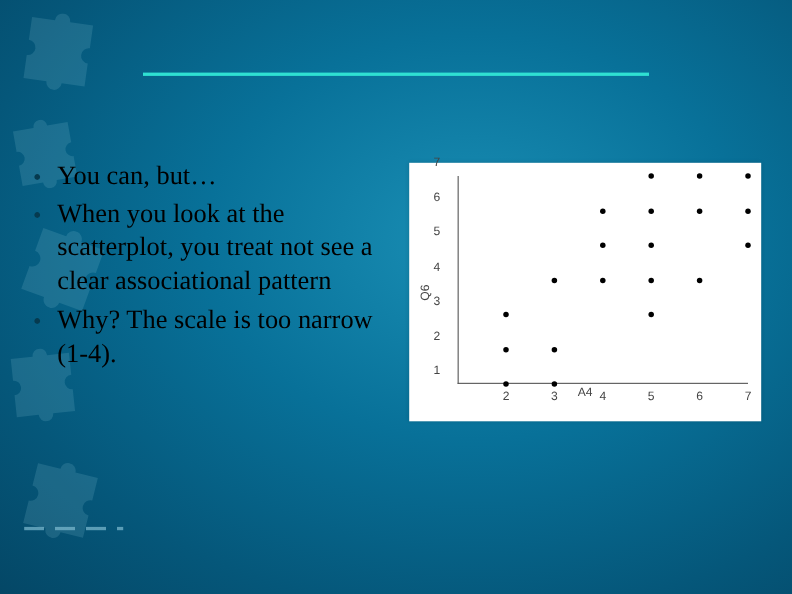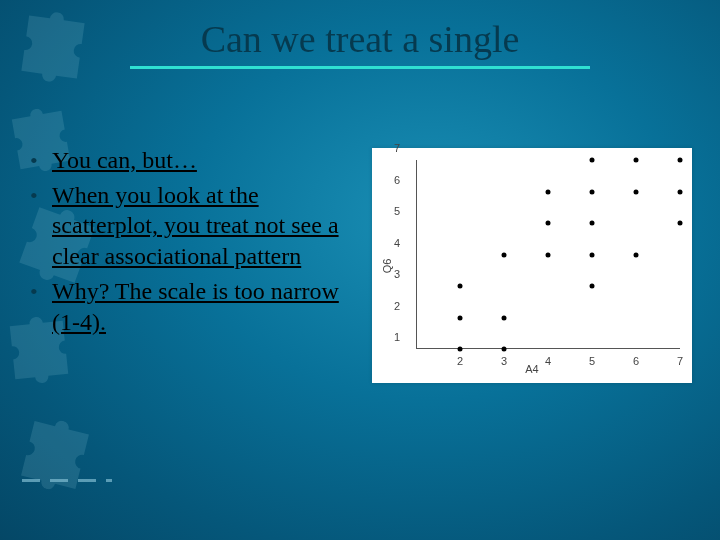--- a/index.html
+++ b/index.html
@@ -40,21 +40,20 @@
     width:340px;
   }
   .bullets{list-style:none;padding:0;margin:0}
   .bullets li{
     color:#000;
     font-size:24px;
     line-height:1.28;
     padding-left:22px;
     position:relative;
     margin-bottom:4px;
-    text-decoration:underline;
   }
   .bullets li::before{
     content:"•";
     position:absolute;left:0;top:2px;
     color:#063a4f;
     font-size:22px;
   }
   .chart-box{
     position:absolute;
     top:148px;right:28px;
@@ -77,21 +76,21 @@
     transform:translateX(-50%);
   }
   .axis-v{position:absolute;left:0;top:0;bottom:0;width:1px;background:#555}
   .axis-h{position:absolute;left:0;right:0;bottom:0;height:1px;background:#555}
   .y-label{
     position:absolute;left:8px;top:50%;
     transform:translateY(-50%) rotate(-90deg);
     font:11px Arial,sans-serif;color:#444;
   }
   .x-label{
-    position:absolute;left:50%;bottom:8px;
+    position:absolute;left:50%;bottom:20px;
     transform:translateX(-50%);
     font:11px Arial,sans-serif;color:#444;
   }
   .pt{
     position:absolute;width:5px;height:5px;
     background:#000;border-radius:50%;
     transform:translate(-50%,50%);
   }
   .footer-line{
     position:absolute;left:22px;bottom:58px;
@@ -123,21 +122,21 @@
       <path d="M10 10h30a10 10 0 1 1 20 0h30v30a10 10 0 1 0 0 20v30h-30a10 10 0 1 1-20 0h-30v-30a10 10 0 1 0 0-20z" fill="#9dd8e6"></path>
     </svg>
   </div>
 <div class="puzzle pz5">
     <svg width="70" height="70" viewBox="0 0 100 100">
       <path d="M10 10h30a10 10 0 1 1 20 0h30v30a10 10 0 1 0 0 20v30h-30a10 10 0 1 1-20 0h-30v-30a10 10 0 1 0 0-20z" fill="#9dd8e6"></path>
     </svg>
   </div>
 
 <div class="title">
-  <span>Can we treat a single</span><br>
+  <br>
   <span class="underline"></span>
 </div>
 
 <div class="content">
   <ul class="bullets">
     <li>You can, but…</li>
     <li>When you look at the scatterplot, you treat not see a clear associational pattern</li>
     <li>Why? The scale is too narrow (1-4).</li>
   </ul>
 </div>

